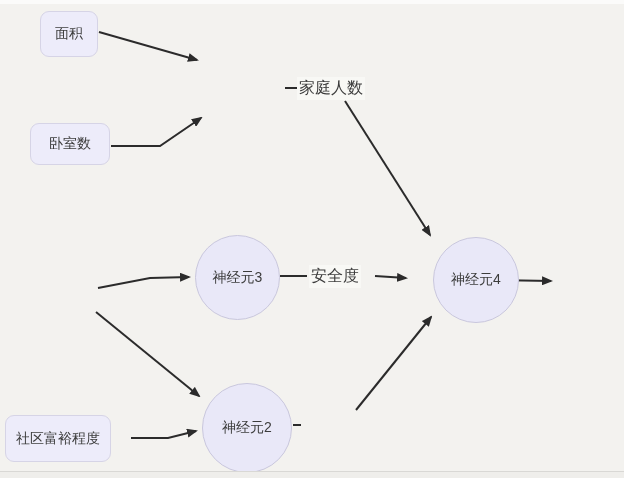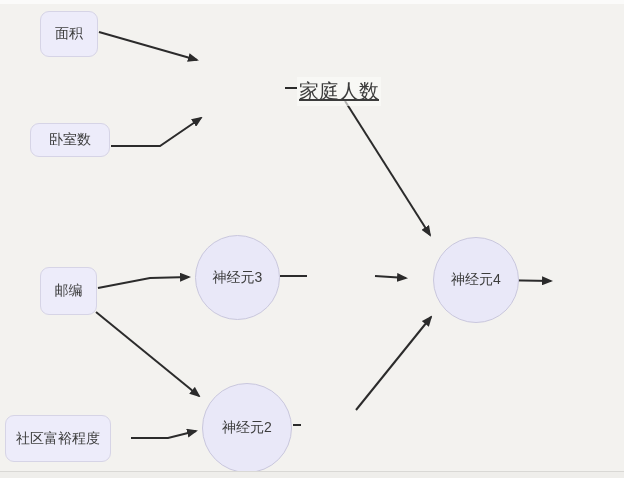--- a/index.html
+++ b/index.html
@@ -42,25 +42,24 @@
     border-radius:50%;
   }
   .box{
     background:var(--box_fill,#edecfa);
     border:1px solid var(--box_border,#d6d4e6);
     border-radius:9px;
   }
   .edge-label{
     position:absolute;
     color:var(--text,#3c3c3c);
-    font-size:20px;
+    font-size:16px;
     background:rgba(250,250,248,0.65);
     padding:1px 2px;
     white-space:nowrap;
-    text-decoration:underline;
   }
 </style>
 </head>
 <body>
 
 <div id="canvas">
   <div id="top-strip"></div>
 
   <svg id="wires" width="624" height="478" viewBox="0 0 624 478">
     <defs>
@@ -90,36 +89,34 @@
     <path class="wire" d="M293,425 L301,425"></path>
 
     <path class="wire" d="M356,410 L431,317" marker-end="url(#arrow)"></path>
 
     <path class="wire" d="M499,280 L551,281" marker-end="url(#arrow)"></path>
   </svg>
 
   <div class="node box" style="left:40px;top:11px;width:58px;height:46px;">
     <span>面积</span>
   </div>
-  <div class="node box" style="left:30px;top:123px;width:80px;height:34px;">
+  <div class="node box" style="left:30px;top:123px;width:80px;height:42px;">
     <span>卧室数</span>
-  </div>
-  <div class="node box" style="left:40px;top:267px;width:57px;height:48px;">
-    <span>邮编</span>
   </div>
   <div class="node box" style="left:5px;top:415px;width:106px;height:47px;">
     <span>社区富裕程度</span>
   </div>
 
   <div class="node circle" style="left:195px;top:235px;width:85px;height:85px;justify-content:center;">
     <span>神经元3</span>
   </div>
   <div class="node circle" style="left:202px;top:383px;width:90px;height:90px;">
     <span>神经元2</span>
   </div>
   <div class="node circle" style="left:433px;top:237px;width:86px;height:86px;">
     <span>神经元4</span>
   </div>
 
   <div class="edge-label" style="left:297px;top:77px;">家庭人数</div>
+  <div class="edge-label" style="left:309px;top:265px;">安全度</div>
 
   <div id="bottom-strip"></div>
 </div>
 
 </body></html>

